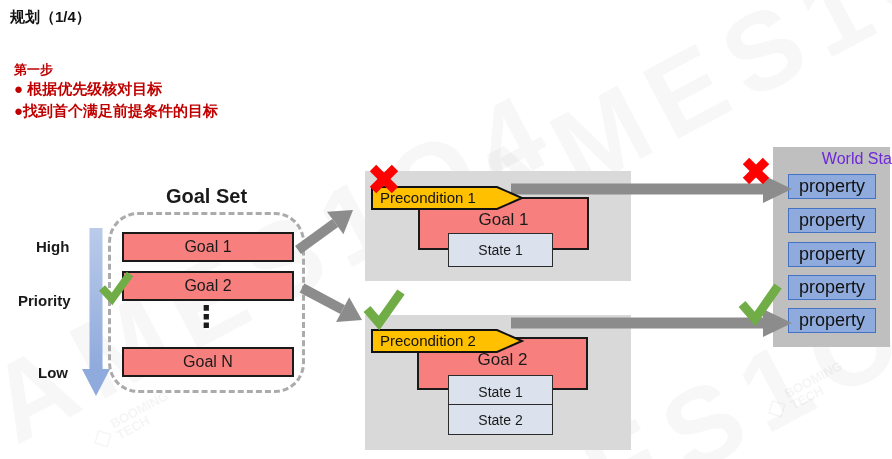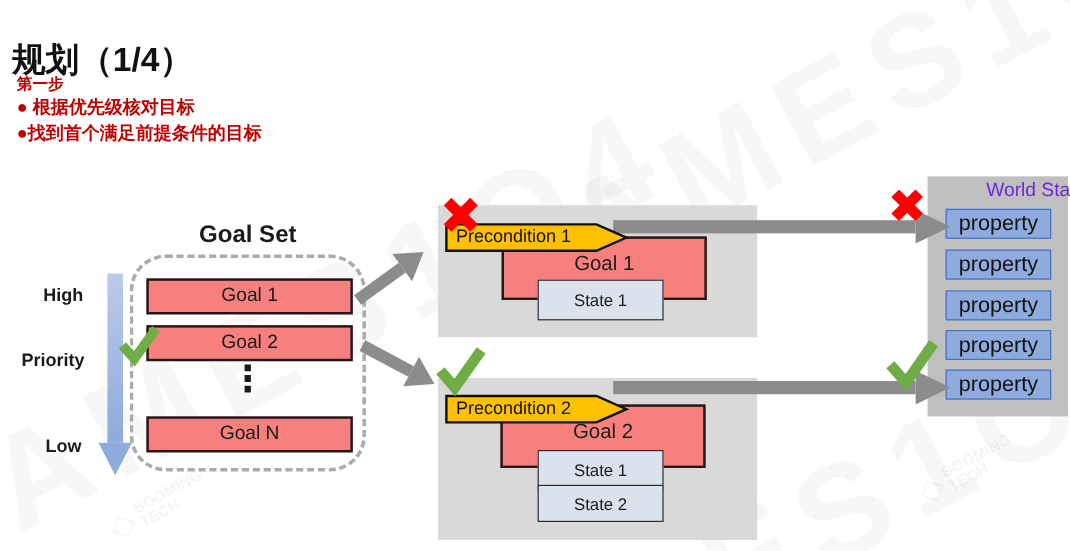--- a/index.html
+++ b/index.html
@@ -9,21 +9,21 @@
 
   
   .wm{position:absolute;font-weight:bold;color:rgba(80,80,80,0.045);white-space:nowrap;
       transform:rotate(-28deg);transform-origin:left center;letter-spacing:14px;
       font-size:110px;z-index:0;user-select:none;}
   .wm-logo{position:absolute;color:rgba(80,80,80,0.06);transform:rotate(-28deg);
       font-size:13px;font-weight:bold;line-height:13px;z-index:0;display:flex;gap:4px;align-items:center;}
   .wm-logo .glyph{font-size:26px;font-weight:normal;}
 
   
-  .title{left:10px;top:8px;font-size:28px;font-weight:bold;color:#111;z-index:5;margin-top:23px;}
+  .title{left:10px;top:8px;font-size:15px;font-weight:bold;color:#111;z-index:5;}
   .step-heading{left:14px;top:61px;font-size:13px;font-weight:bold;color:#C00000;z-index:5;}
   .bullet{left:14px;font-size:15px;font-weight:bold;color:#C00000;z-index:5;}
   .bullet1{top:80px;} .bullet2{top:102px;}
 
   
   .goalset-title{left:108px;top:185px;width:197px;text-align:center;font-size:20px;font-weight:bold;z-index:3;}
   .goalset-box{left:108px;top:212px;width:197px;height:181px;border:3px dashed #ABABAB;border-radius:30px;
                box-sizing:border-box;z-index:1;}
   .goalbox{left:122px;width:172px;height:30px;background:#F7807F;border:2px solid #1a1a1a;box-sizing:border-box;
            display:flex;align-items:center;justify-content:center;font-size:16px;z-index:3;}

